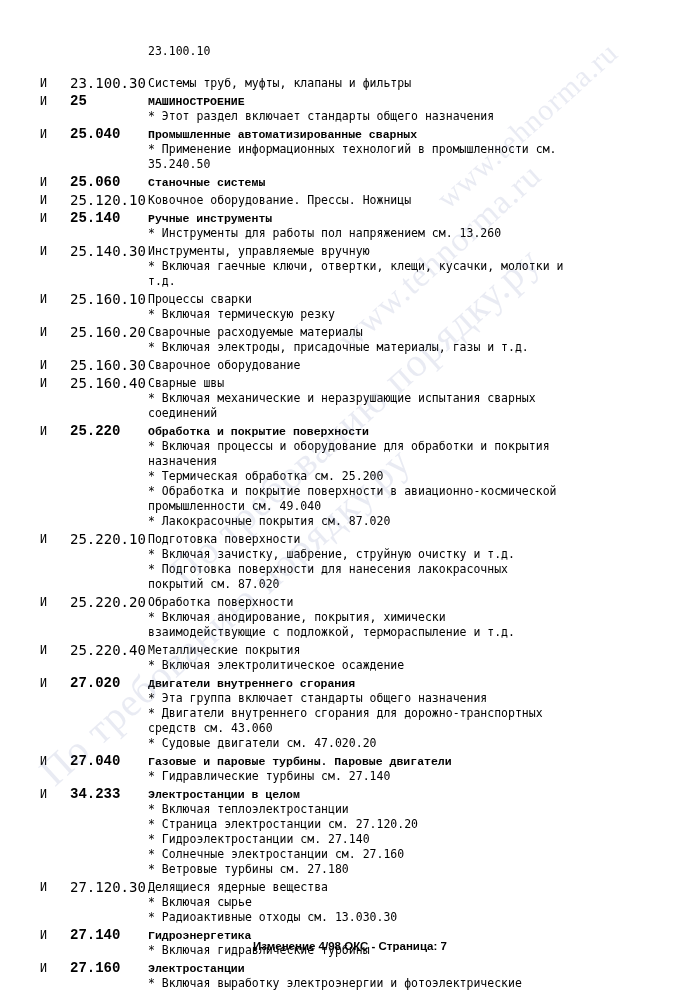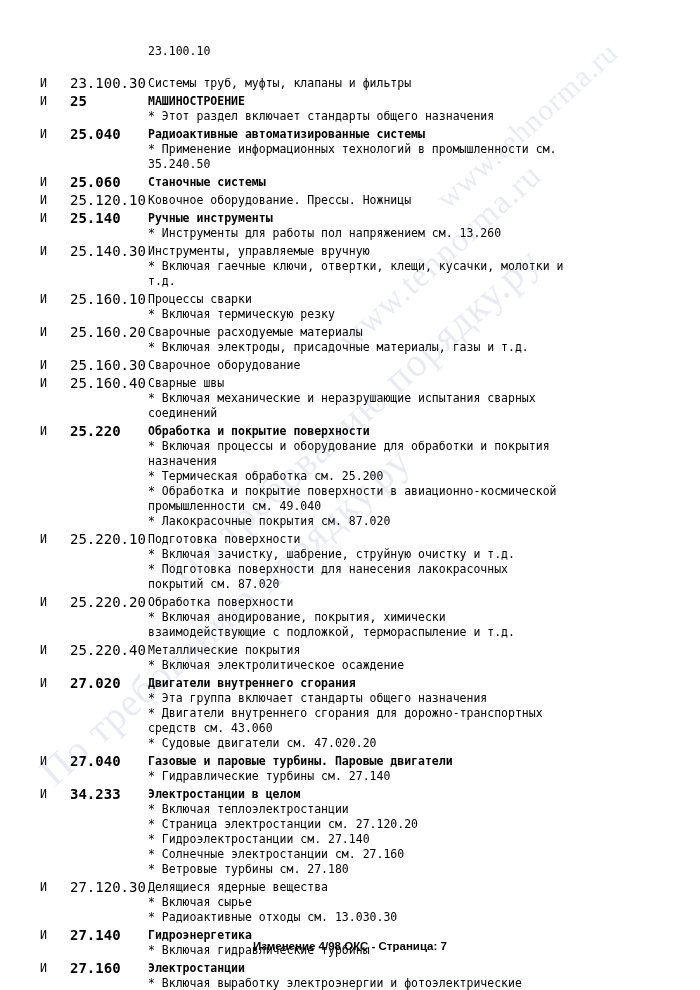--- a/index.html
+++ b/index.html
@@ -81,21 +81,21 @@
     line-height: 15px;
     color: #000;
     white-space: nowrap;
   }
   .col-body {
     flex: 1 1 auto;
     font-size: 11.5px;
     line-height: 15px;
     color: #000;
   }
-  .b { font-weight: bold; }
+  .b { font-weight: bold; font-family: Liberation Mono, monospace; }
   .title {
     display: block;
   }
   .note {
     display: block;
     white-space: pre-wrap;
   }
   .toprow {
     margin-bottom: 17px;
   }
@@ -143,21 +143,21 @@
           <div class="col-code b">25</div>
           <div class="col-body">
             <span class="title b">МАШИНОСТРОЕНИЕ</span>
             <span class="note">* Этот раздел включает стандарты общего назначения</span>
           </div>
         </div>
         <div class="row">
           <div class="col-flag">И</div>
           <div class="col-code b">25.040</div>
           <div class="col-body">
-            <span class="title b">Радиоактивные автоматизированные системы</span>
+            <span class="title b">Промышленные автоматизированные сварных</span>
             <span class="note">* Применение информационных технологий в промышленности см.
 35.240.50</span>
           </div>
         </div>
         <div class="row">
           <div class="col-flag">И</div>
           <div class="col-code b">25.060</div>
           <div class="col-body">
             <span class="title b">Станочные системы</span>
           </div>

